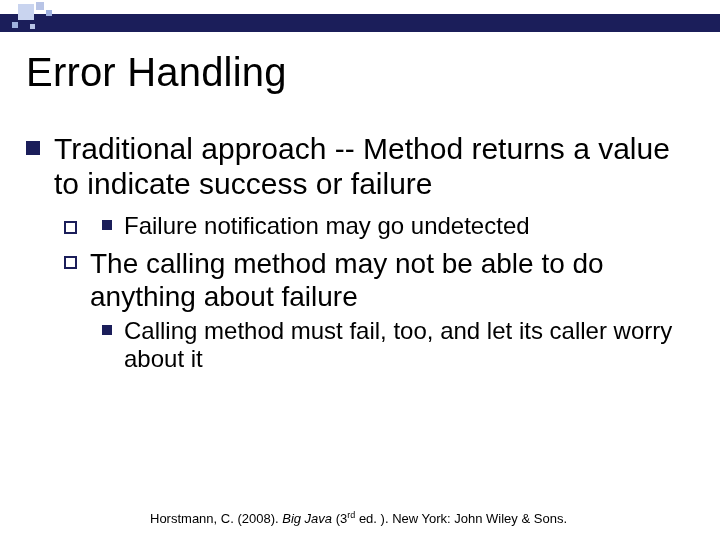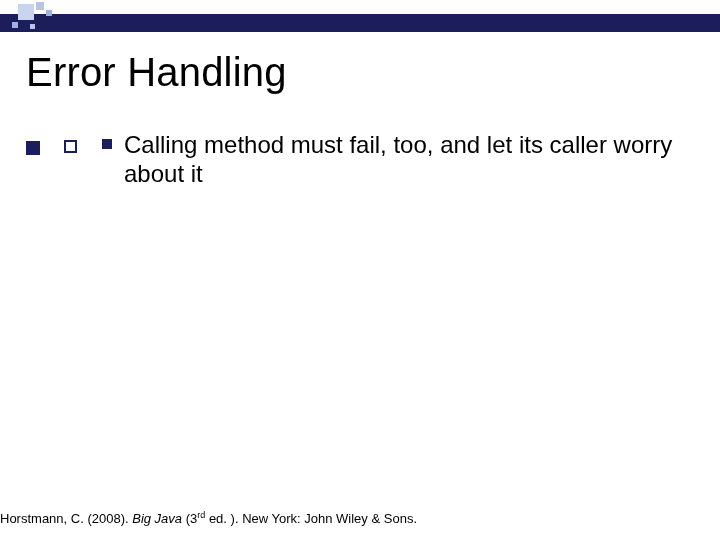--- a/index.html
+++ b/index.html
@@ -78,21 +78,21 @@
     position: absolute;
     left: 0; top: 8px;
     width: 10px; height: 10px;
     background: #1b1e5a;
   }
 
   .citation {
     position: absolute;
     bottom: 14px;
     left: 0; right: 3px;
-    text-align: left;
+    text-align: center;
     font-size: 13px;
     color: #000;
   }
   .citation .italic { font-style: italic; }
   .citation sup { font-size: 9px; vertical-align: super; }
 </style>
 </head>
 <body>
 
 <div class="topbar">
@@ -102,29 +102,35 @@
   <div class="sqr s3"></div>
   <div class="sqr s4"></div>
 </div>
 
 <div class="slide">
 
   <h1 class="title">Error Handling</h1>
 
   <div class="lvl1">
     <span class="bullet-sq"></span>
+    <span>Traditional approach -- Method returns a value to indicate success or failure</span>
   </div>
 
   <div class="lvl2">
     <span class="bullet-open"></span>
   </div>
 
+  <div class="lvl3">
+    <span class="bullet-sq-sm"></span>
+    <span>Failure notification may go undetected</span>
+  </div>
 
   <div class="lvl2">
     <span class="bullet-open"></span>
+    <span>The calling method may not be able to do anything about failure</span>
   </div>
 
   <div class="lvl3">
     <span class="bullet-sq-sm"></span>
     <span>Calling method must fail, too, and let its caller worry about it</span>
   </div>
 
 </div>
 
 <div class="citation">

